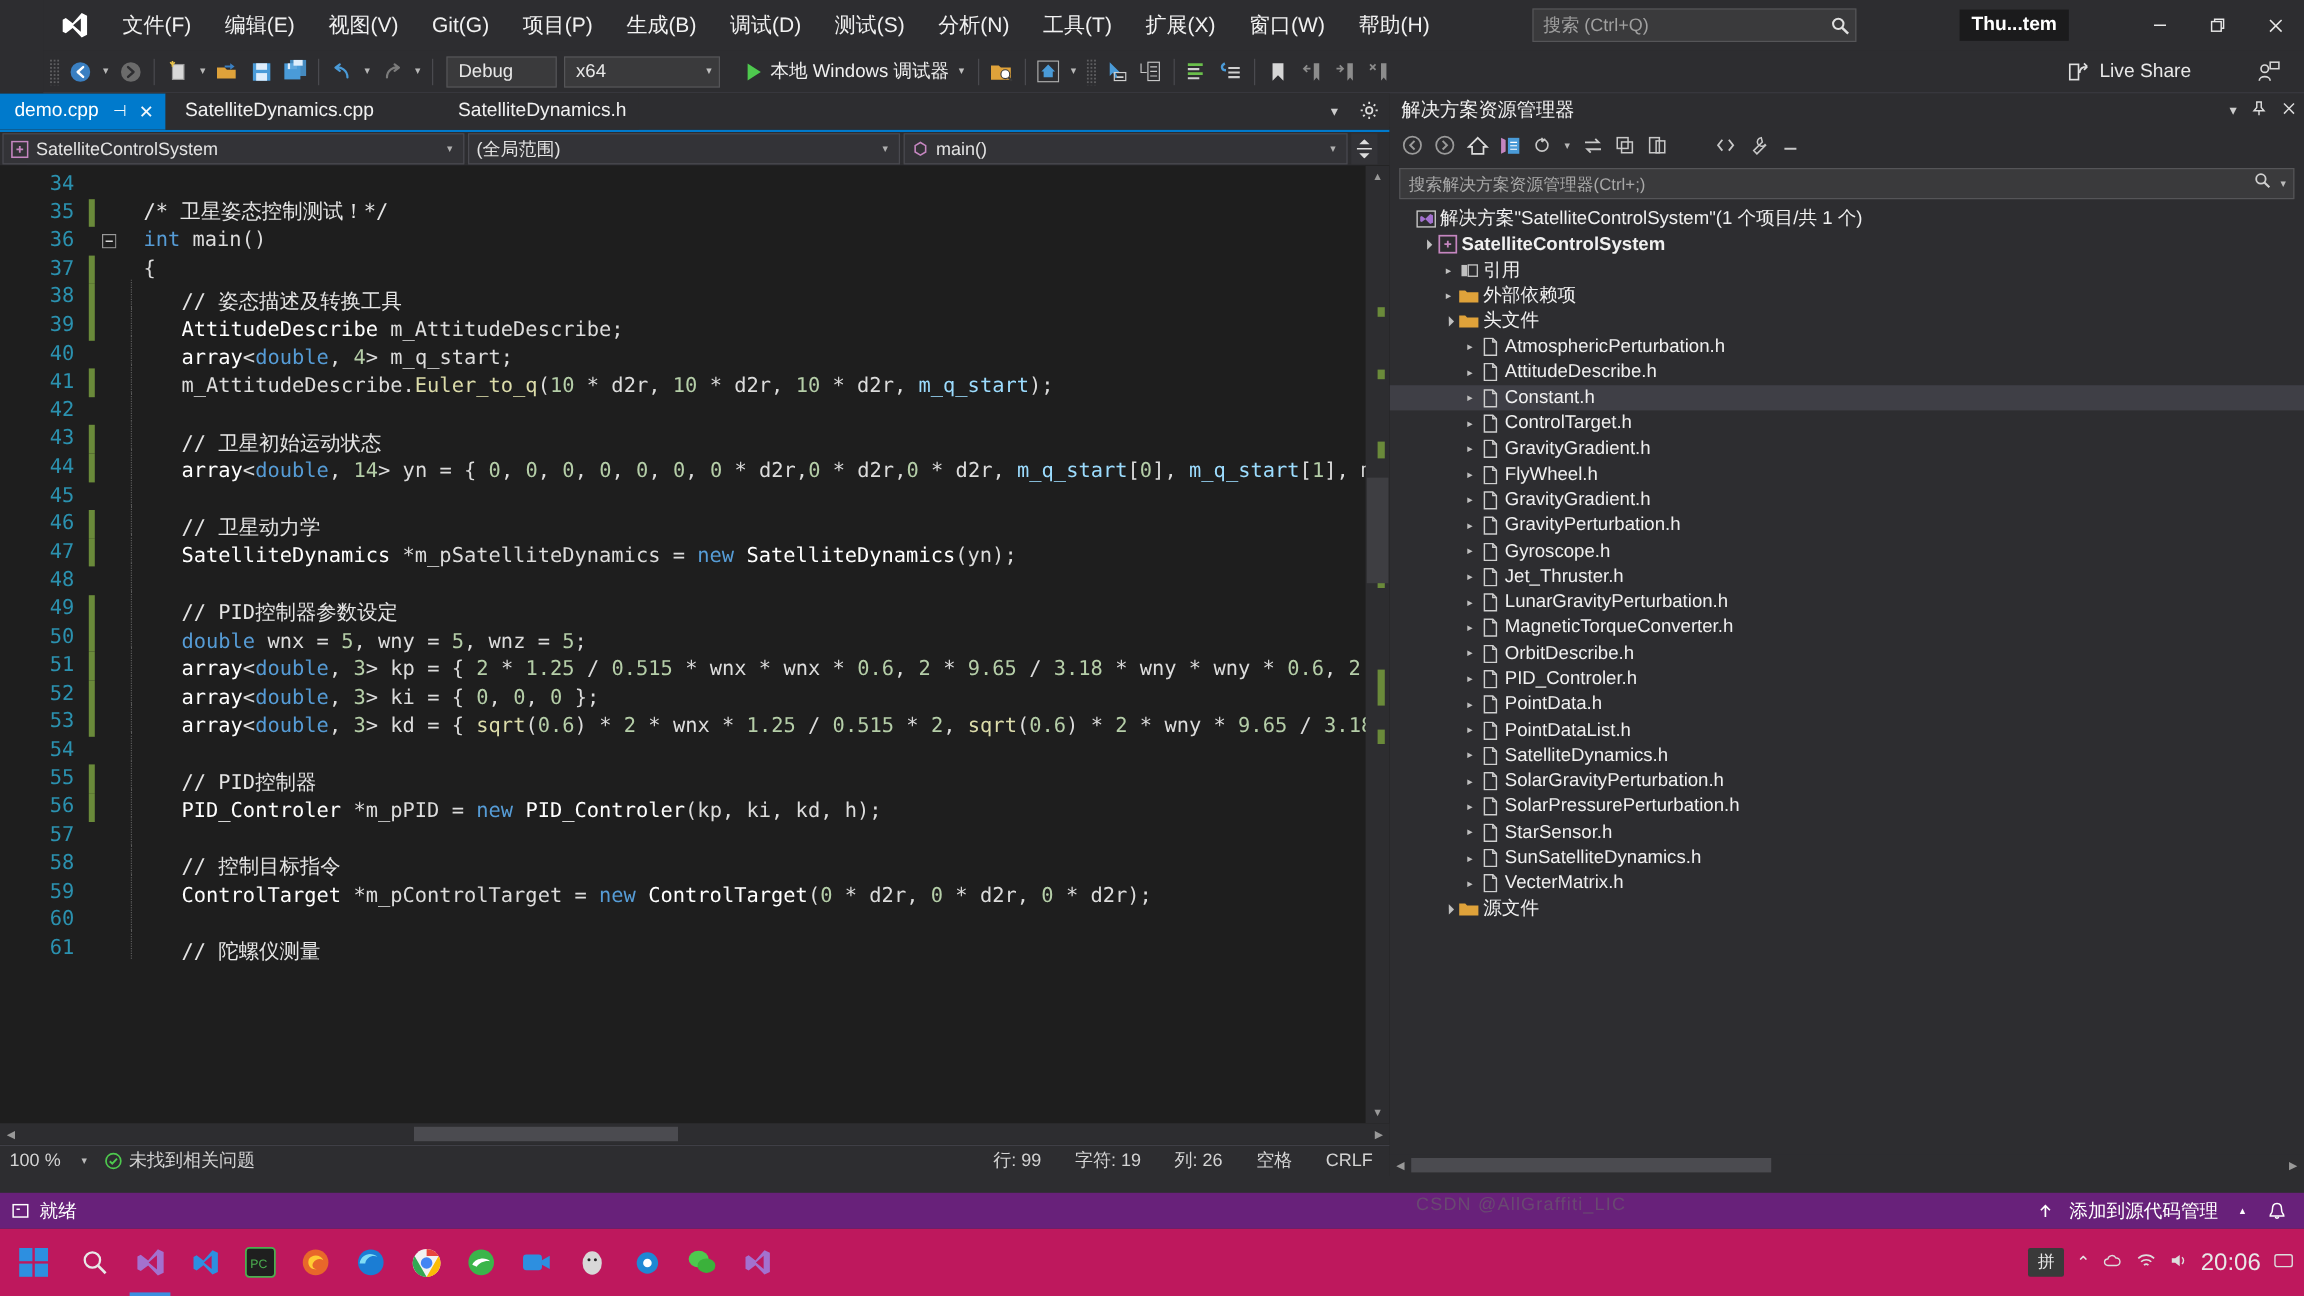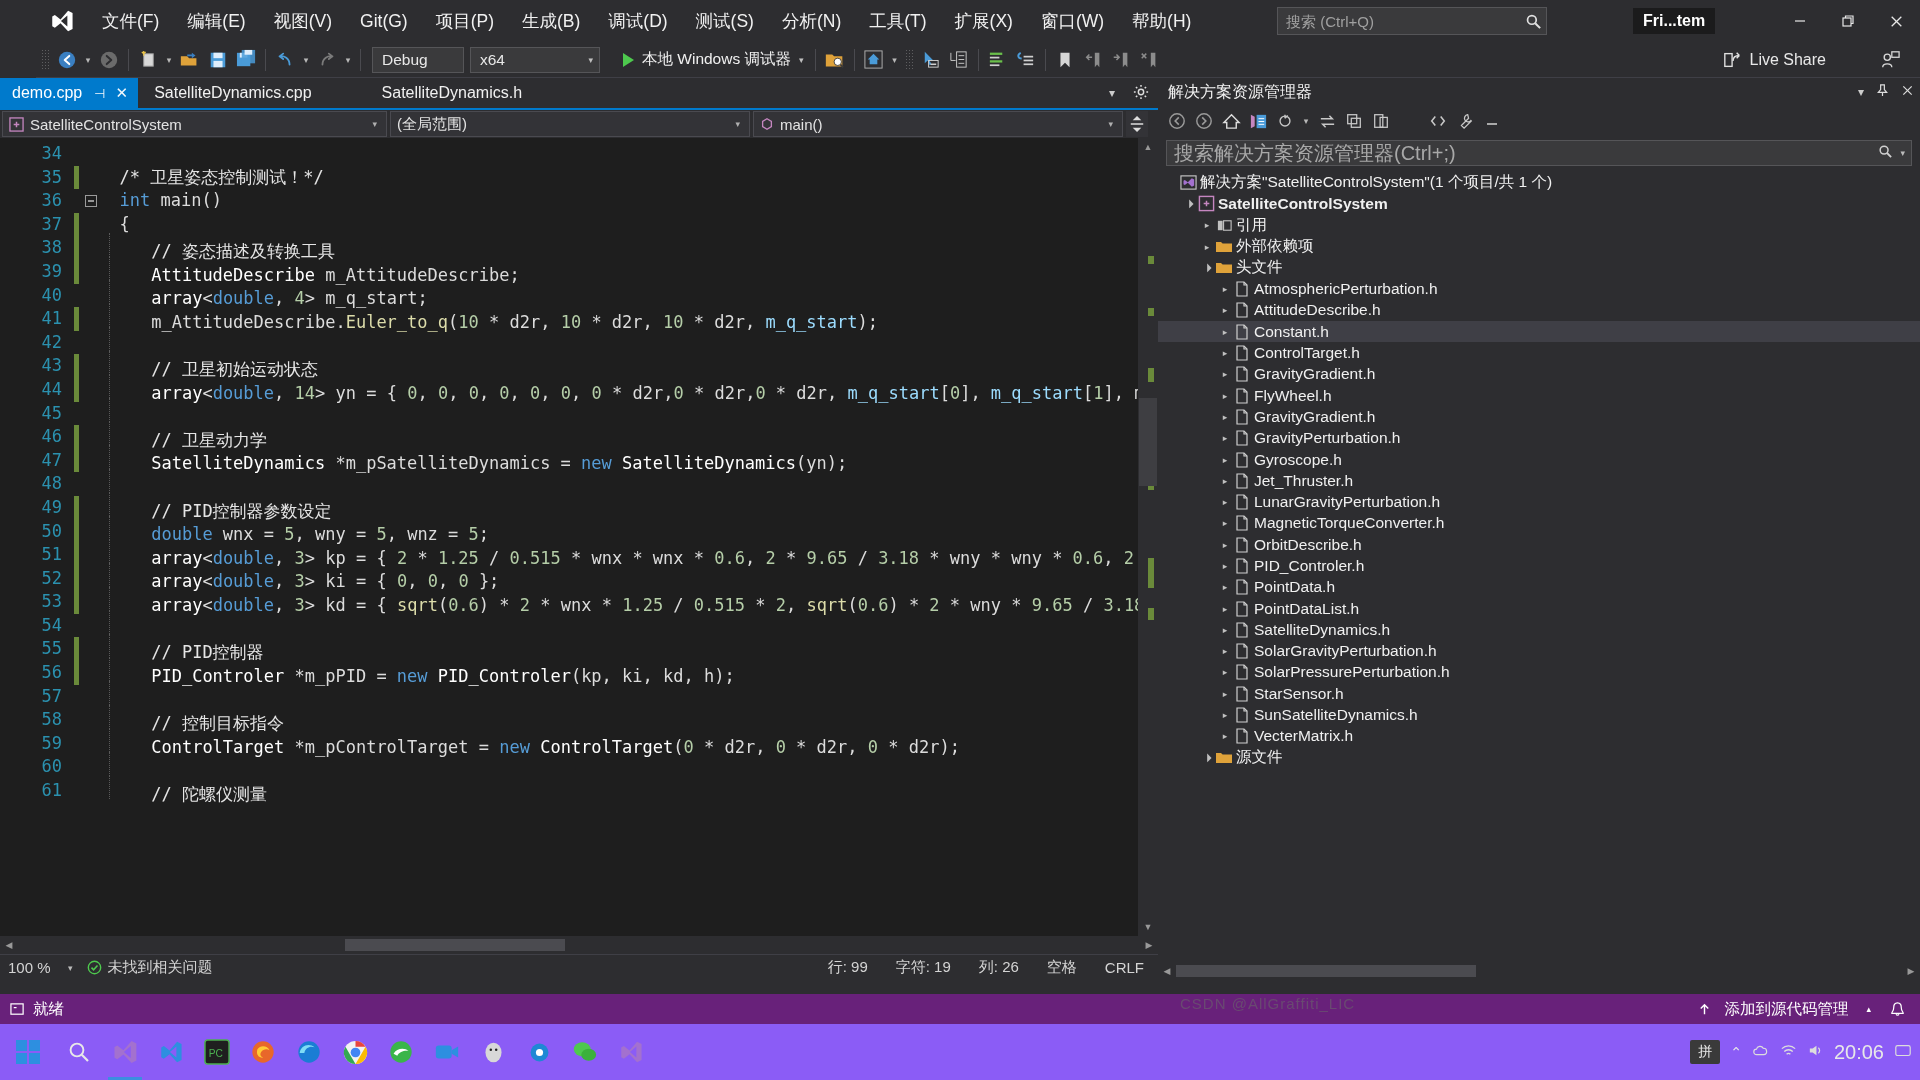--- a/index.html
+++ b/index.html
@@ -120,41 +120,41 @@
   
   .se-title { height:28px; display:flex; align-items:center; padding-left:10px;
     color:#f1f1f1; font-size:16px; background:#2d2d30; }
   .se-title .sp { margin-left:auto; display:flex; align-items:center; }
   .se-title .sp i { font-style:normal; padding:0 6px; color:#ccc; font-size:12px; }
   .se-toolbar { height:30px; display:flex; align-items:center; padding-left:6px; gap:1px; }
   .se-tb { width:26px; height:24px; display:flex; align-items:center; justify-content:center; color:#d0d0d0; }
   .se-search { height:26px; margin:4px 8px 4px 8px; background:#3a3a3c; border:1px solid #555558;
     display:flex; align-items:center; }
   .se-search input { flex:1; background:transparent; border:none; outline:none; color:#c0c0c0;
-    font-size:20px; padding:0 7px; font-family:"Liberation Sans",sans-serif; }
+    font-size:14px; padding:0 7px; font-family:"Liberation Sans",sans-serif; }
   .se-search input::placeholder { color:#a8a8a8; }
   .se-tree { flex:1; overflow:hidden; position:relative; padding-top:2px; }
   .trow { display:flex; align-items:center; height:21.3px; color:#f0f0f0; font-size:15.5px; white-space:nowrap; }
   .trow.sel { background:#3f3f46; }
   .tw { width:14px; flex:none; display:flex; align-items:center; justify-content:center;
     color:#c0c0c0; font-size:9px; }
   .tico { width:20px; flex:none; display:flex; align-items:center; justify-content:center; }
   .tlabel { padding-left:2px; }
   .bold { font-weight:bold; }
   .se-hscroll { height:18px; background:#2d2d30; display:flex; align-items:center; position:relative; }
 
   
   .statusbar { position:absolute; left:0; right:0; bottom:56px; height:30px; background:#68217a;
     display:flex; align-items:center; color:#fff; font-size:15.5px; }
   .statusbar .ready { display:flex; align-items:center; gap:8px; padding-left:10px; }
   .statusbar .right { margin-left:auto; display:flex; align-items:center; }
   .statusbar .right span { padding:0 6px; display:flex; align-items:center; gap:6px; }
 
   
-  .taskbar { position:absolute; left:0; right:0; bottom:0; height:56px; background:#8b5cf6;
+  .taskbar { position:absolute; left:0; right:0; bottom:0; height:56px; background:#be185d;
     display:flex; align-items:center; }
   .tb-start { width:56px; height:56px; display:flex; align-items:center; justify-content:center; }
   .tb-ico { width:46px; height:56px; display:flex; align-items:center; justify-content:center; position:relative;}
   .tb-ico.active::after { content:''; position:absolute; bottom:0; left:6px; right:6px; height:3px; background:#3c8ee0; }
   .tray { margin-left:auto; display:flex; align-items:center; color:#e8e8e8; font-size:14px; padding-right:8px; gap:10px;}
   .tray .clock { line-height:1.15; text-align:center; font-size:20px; }
 
   .wm { position:absolute; left:1180px; bottom:68px; color:#6a6a6a; font-size:15px; opacity:.55;
     letter-spacing:1px; }
 </style>
@@ -188,21 +188,21 @@
     <div class="search-wrap">
       <input readonly="" placeholder="搜索 (Ctrl+Q)" style="">
       <div class="search-ico">
         <svg width="17" height="17" viewBox="0 0 18 18">
             <circle cx="7.3" cy="7.3" r="4.6" fill="none" stroke="#e0e0e0" stroke-width="1.8"></circle>
             <line x1="10.8" y1="10.8" x2="16" y2="16" stroke="#e0e0e0" stroke-width="2.2"></line>
           </svg>
       </div>
     </div>
 
-    <div class="acct">Fri...tem</div>
+    <div class="acct">Thu...tem</div>
 
     <div class="wbtns">
       <div class="wbtn">
         <svg width="14" height="14" viewBox="0 0 14 14">
             <line x1="2" y1="7" x2="12" y2="7" stroke="#e8e8e8" stroke-width="1.2"></line>
           </svg>
       </div>
       <div class="wbtn">
         <svg width="14" height="14" viewBox="0 0 14 14">
             <rect x="2" y="4" width="8" height="8" fill="none" stroke="#e8e8e8" stroke-width="1.2"></rect>

